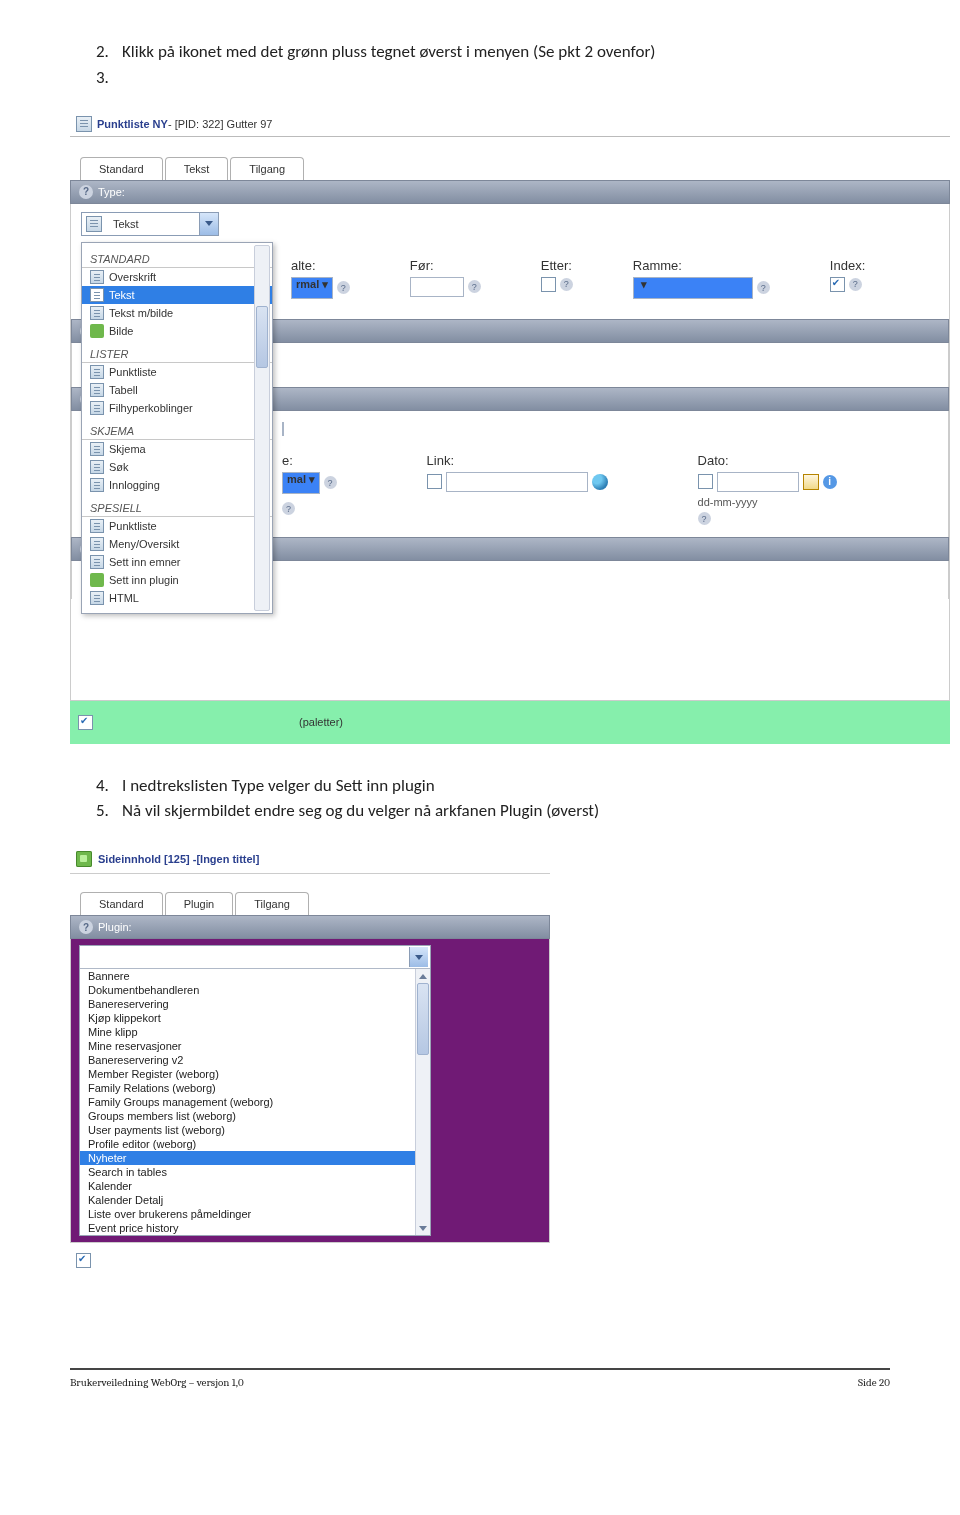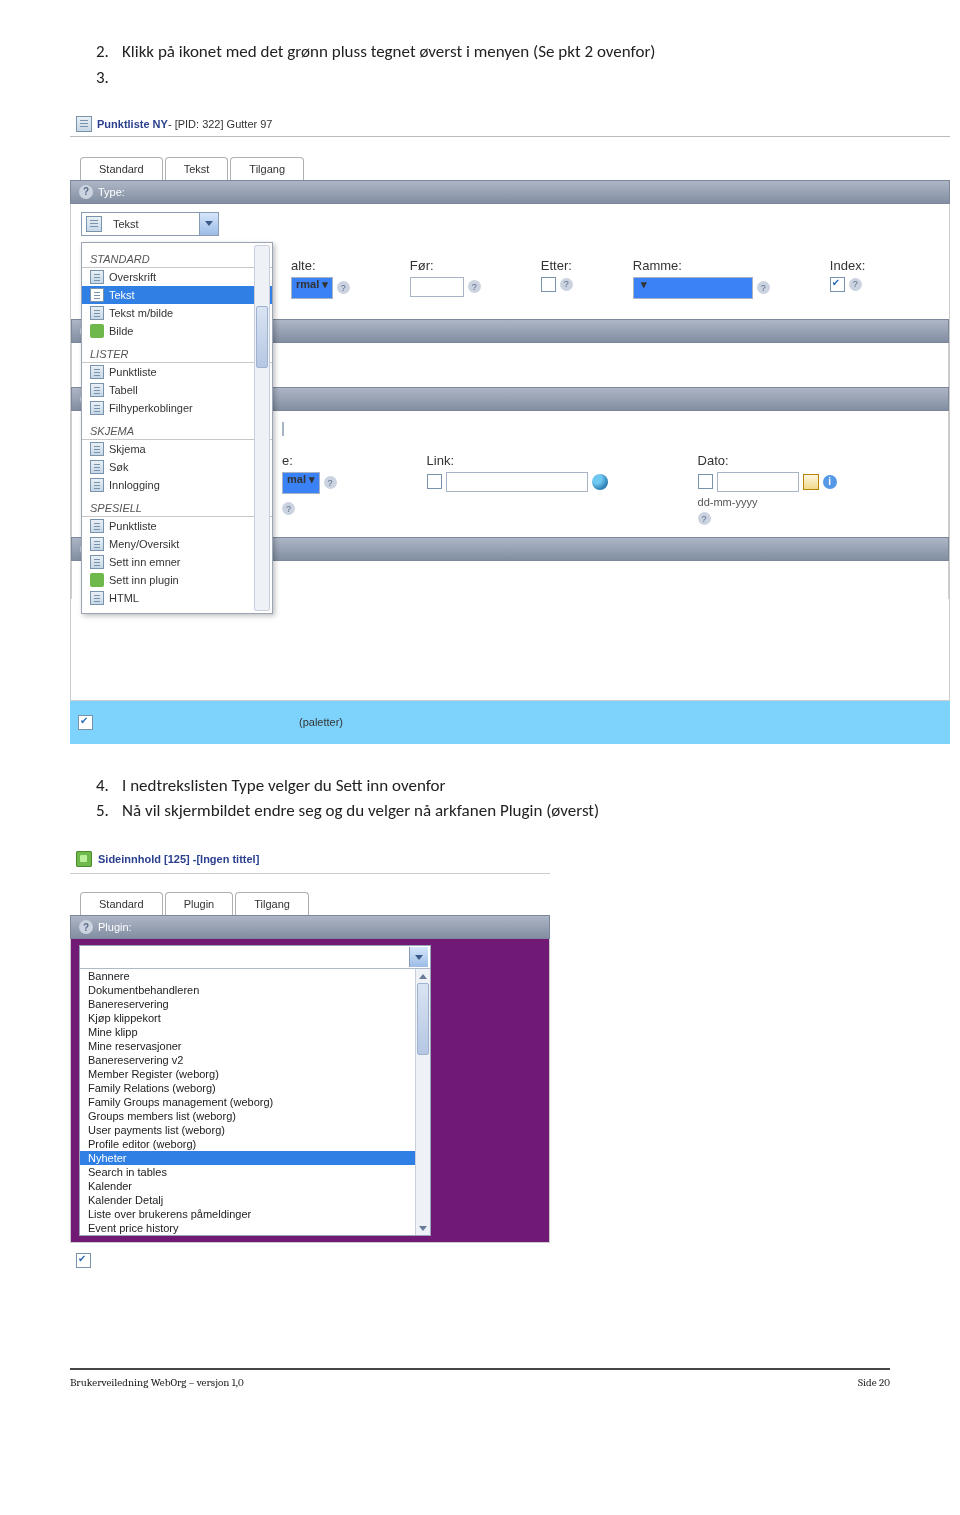--- a/index.html
+++ b/index.html
@@ -155,21 +155,21 @@
   .mini-sel {
     height:20px;border:1px solid #a8b4c6;background:#3b82f6;
     display:inline-flex;align-items:flex-start;padding:0 4px;font-weight:bold;
   }
   .chk { width:13px;height:13px;border:1px solid #7a93ad;background:#fff;display:inline-block; }
   .chk.checked::after { content:"✔"; font-size:10px;color:#2a6bb4;position:relative;top:-2px;left:1px; }
   .small-q { width:13px;height:13px;border-radius:7px;background:#ccd3e0;color:#586a88;font-size:9px;display:inline-flex;align-items:center;justify-content:center; }
   .globe-icon { width:16px;height:16px;border-radius:8px;background:radial-gradient(circle at 30% 30%, #6fc8f0 30%, #2d7fb5 70%); display:inline-block; }
   .cal-icon { width:16px;height:16px;border:1px solid #b68400;background:linear-gradient(#fff6df,#f0d98a);display:inline-block;box-sizing:border-box; }
   .info-icon { width:14px;height:14px;border-radius:7px;background:#5598e5;color:#fff;font-size:10px;font-weight:bold;display:inline-flex;align-items:center;justify-content:center; }
-  .paletter-row { padding:14px 8px; background:#7dd3fc; display:flex;align-items:center;gap:6px;font-size:11px;color:#333;}
+  .paletter-row { padding:14px 8px; background:#86efac; display:flex;align-items:center;gap:6px;font-size:11px;color:#333;}
 
   
   .screenshot2 {
     width:480px;
     margin-bottom:40px;
   }
   .titlebar2 {
     background:#fff;
     padding:6px;
     display:flex;align-items:center;
@@ -430,21 +430,21 @@
 
     <div class="paletter-row">
       <span class="chk checked"></span>
       <span style="padding-left:200px;">(paletter)</span>
     </div>
   </div>
 
   <div class="instr-list">
     <div class="instr-item">
         <span class="instr-num">4.</span>
-        <span>I nedtrekslisten Type velger du Sett inn ovenfor</span>
+        <span>I nedtrekslisten Type velger du Sett inn plugin</span>
       </div>
     <div class="instr-item">
         <span class="instr-num">5.</span>
         <span>Nå vil skjermbildet endre seg og du velger nå arkfanen Plugin (øverst)</span>
       </div>
   </div>
 
   <div class="screenshot2">
     <div class="titlebar2">
       <span class="ic-plug"></span>

